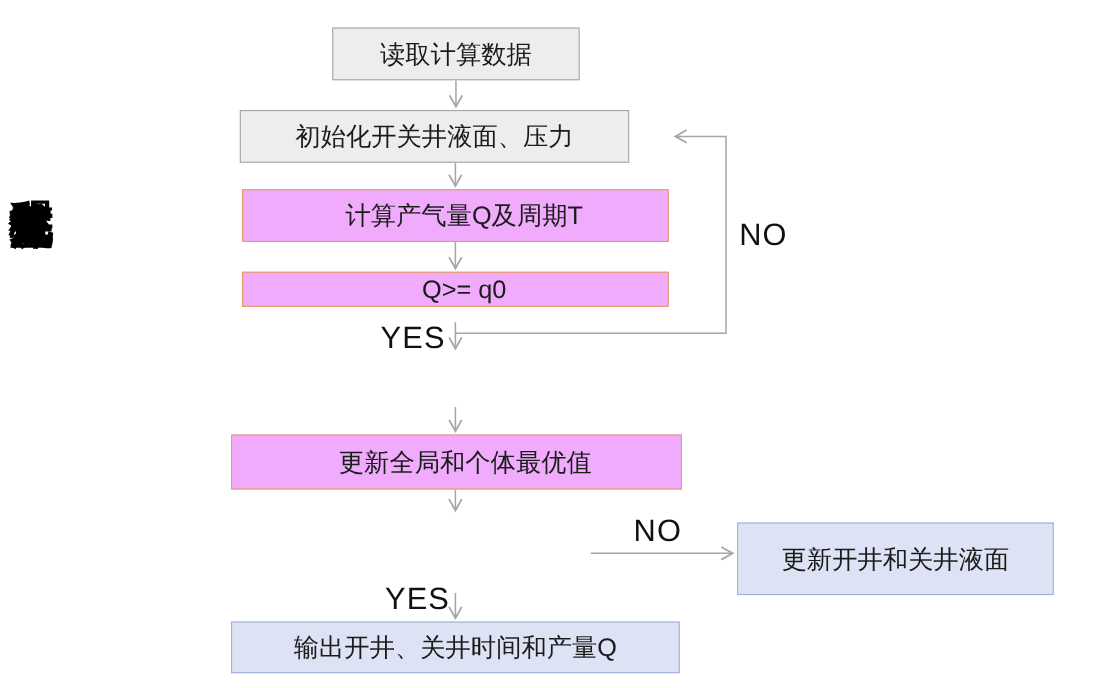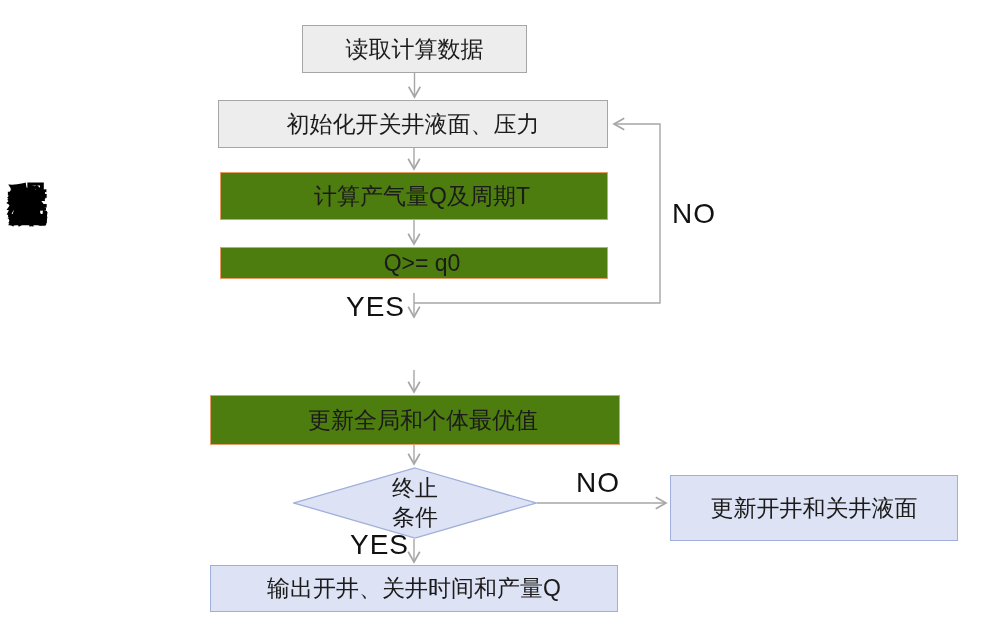--- a/index.html
+++ b/index.html
@@ -28,24 +28,24 @@
   }
   .node{
     position:absolute;
     display:flex;align-items:center;justify-content:center;
     font-size:23px;color:#1b1b1b;
     box-sizing:border-box;
     text-align:right;
     white-space:nowrap;
   }
   .node.gray{background:#EDEDED;border:1.5px solid #A6A6A6;}
-  .node.orange{background:#4d7c0f;border:1.5px solid #E89A68;padding-left:16px;}
+  .node.orange{background:#f0abfc;border:1.5px solid #E89A68;padding-left:16px;}
   .node.blue{background:#DDE3F4;border:1.5px solid #9FAFDC;}
   .n-read{left:302px;top:25px;width:225px;height:48px;}
-  .n-init{left:218px;top:100px;width:390px;height:48px;}
+  .n-init{left:218px;top:100px;width:354px;height:48px;}
   .n-calcq{left:220px;top:172px;width:388px;height:48px;}
   .n-checkq{left:220px;top:247px;width:388px;height:32px;}
   .n-calcobj{left:210px;top:320px;width:410px;height:50px;}
   .n-best{left:210px;top:395px;width:410px;height:50px;}
   .n-update{left:670px;top:475px;width:288px;height:66px;}
   .n-output{left:210px;top:565px;width:408px;height:47px;}
   .diamond-wrap{
     position:absolute;left:293px;top:467px;width:244px;height:72px;
   }
   .diamond-wrap svg{position:absolute;left:0;top:0;}
@@ -102,29 +102,20 @@
 
   <div class="node orange n-checkq">
     <span>Q&gt;= q0</span>
   </div>
 
 
   <div class="node orange n-best">
     <span>更新全局和个体最优值</span>
   </div>
 
-  <div class="diamond-wrap">
-    <svg width="244" height="72" viewBox="0 0 244 72">
-      <polygon points="122,1 243,36 122,71 1,36" fill="#DDE3F4" stroke="#9FAFDC" stroke-width="1.3"></polygon>
-    </svg>
-    <div class="diamond-label">
-      <span>终止</span>
-      <span>条件</span>
-    </div>
-  </div>
 
   <div class="node blue n-update">
     <span>更新开井和关井液面</span>
   </div>
 
   <div class="node blue n-output">
     <span>输出开井、关井时间和产量Q</span>
   </div>
 
   <div class="edge-label lbl-yes1">YES</div>

